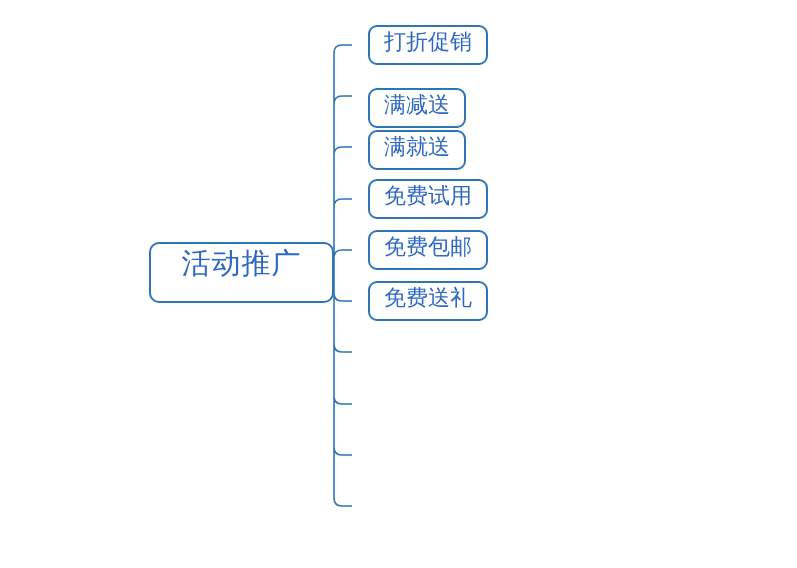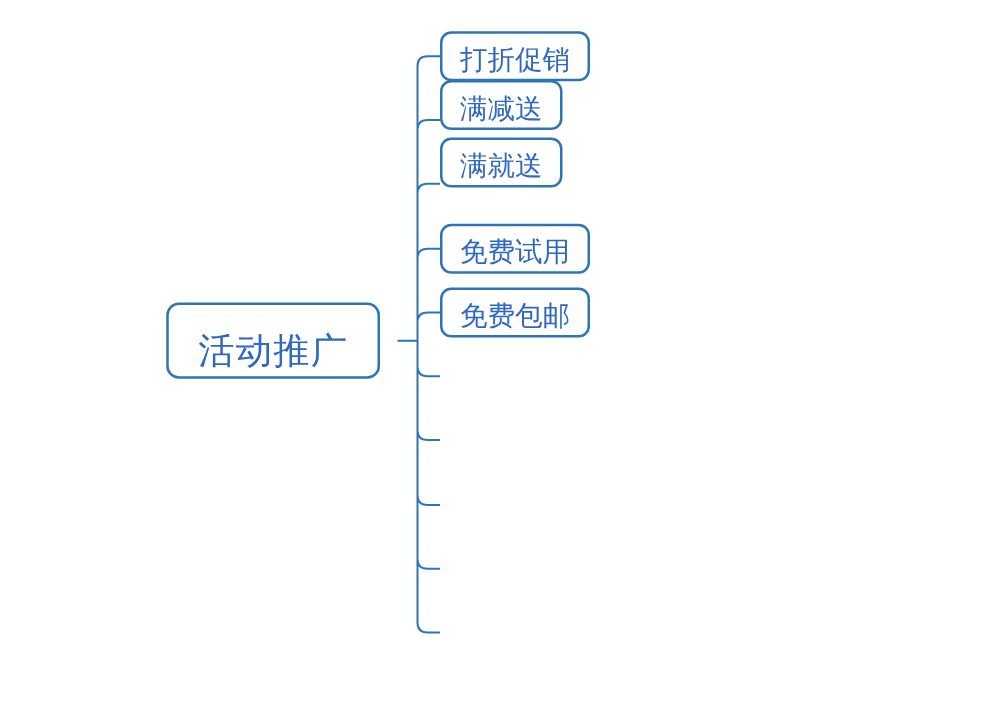--- a/index.html
+++ b/index.html
@@ -11,29 +11,30 @@
   body{
     width:797px;height:568px;background:var(--bg);
     font-family:"Liberation Serif","DejaVu Serif",serif;
     overflow:hidden;
   }
   .canvas{position:relative;width:797px;height:568px;background:var(--bg);}
   svg.connectors{position:absolute;left:0;top:0;width:797px;height:568px;pointer-events:none;}
   .node{
     position:absolute;
     box-sizing:border-box;
-    display:flex;align-items:flex-end;justify-content:center;
+    display:flex;align-items:flex-start;justify-content:center;
     background:var(--bg);
     border:2px solid var(--line);
     color:var(--text);
     white-space:nowrap;
     cursor:default;
+    margin-left:16px;
   }
   .node.root{
-    left:133px;top:242px;width:171px;height:61px;
+    left:133px;top:242px;width:185px;height:61px;
     border-radius:10px;
     font-size:29px;
     letter-spacing:1px;
   }
   .node.child{
     left:352px;height:40px;
     border-radius:9px;
     font-size:22px;
     padding:0 14px;
   }
@@ -47,26 +48,29 @@
     <path id="connector-path" fill="none" stroke-width="1.6" d="M352 45 L342 45 Q334 45 334 53 L334 498 Q334 506 342 506 L352 506 M318 272.5 L334 272.5 M334 104 Q334 96 342 96 L352 96 M334 155 Q334 147 342 147 L352 147 M334 207 Q334 199 342 199 L352 199 M334 258 Q334 250 342 250 L352 250 M334 293 Q334 301 342 301 L352 301 M334 344 Q334 352 342 352 L352 352 M334 396 Q334 404 342 404 L352 404 M334 447 Q334 455 342 455 L352 455" stroke="#2e75b6"></path>
   </svg>
 
   <div class="node root">
     <span>活动推广</span>
   </div>
 
   <div class="node child" style="top:25px">
     <span>打折促销</span>
   </div>
-  <div class="node child" style="top:64px">
+  <div class="node child" style="top:88px">
     <span>满减送</span>
   </div>
-  <div class="node child" style="top:110px">
+  <div class="node child" style="top:130px">
     <span>满就送</span>
   </div>
   <div class="node child" style="top:230px">
     <span>免费包邮</span>
   </div>
   <div class="node child" style="top:179px">
     <span>免费试用</span>
   </div>
+  <div class="node child" style="top:281px">
+    <span>免费送礼</span>
+  </div>
 
 </div>
 
 </body></html>

